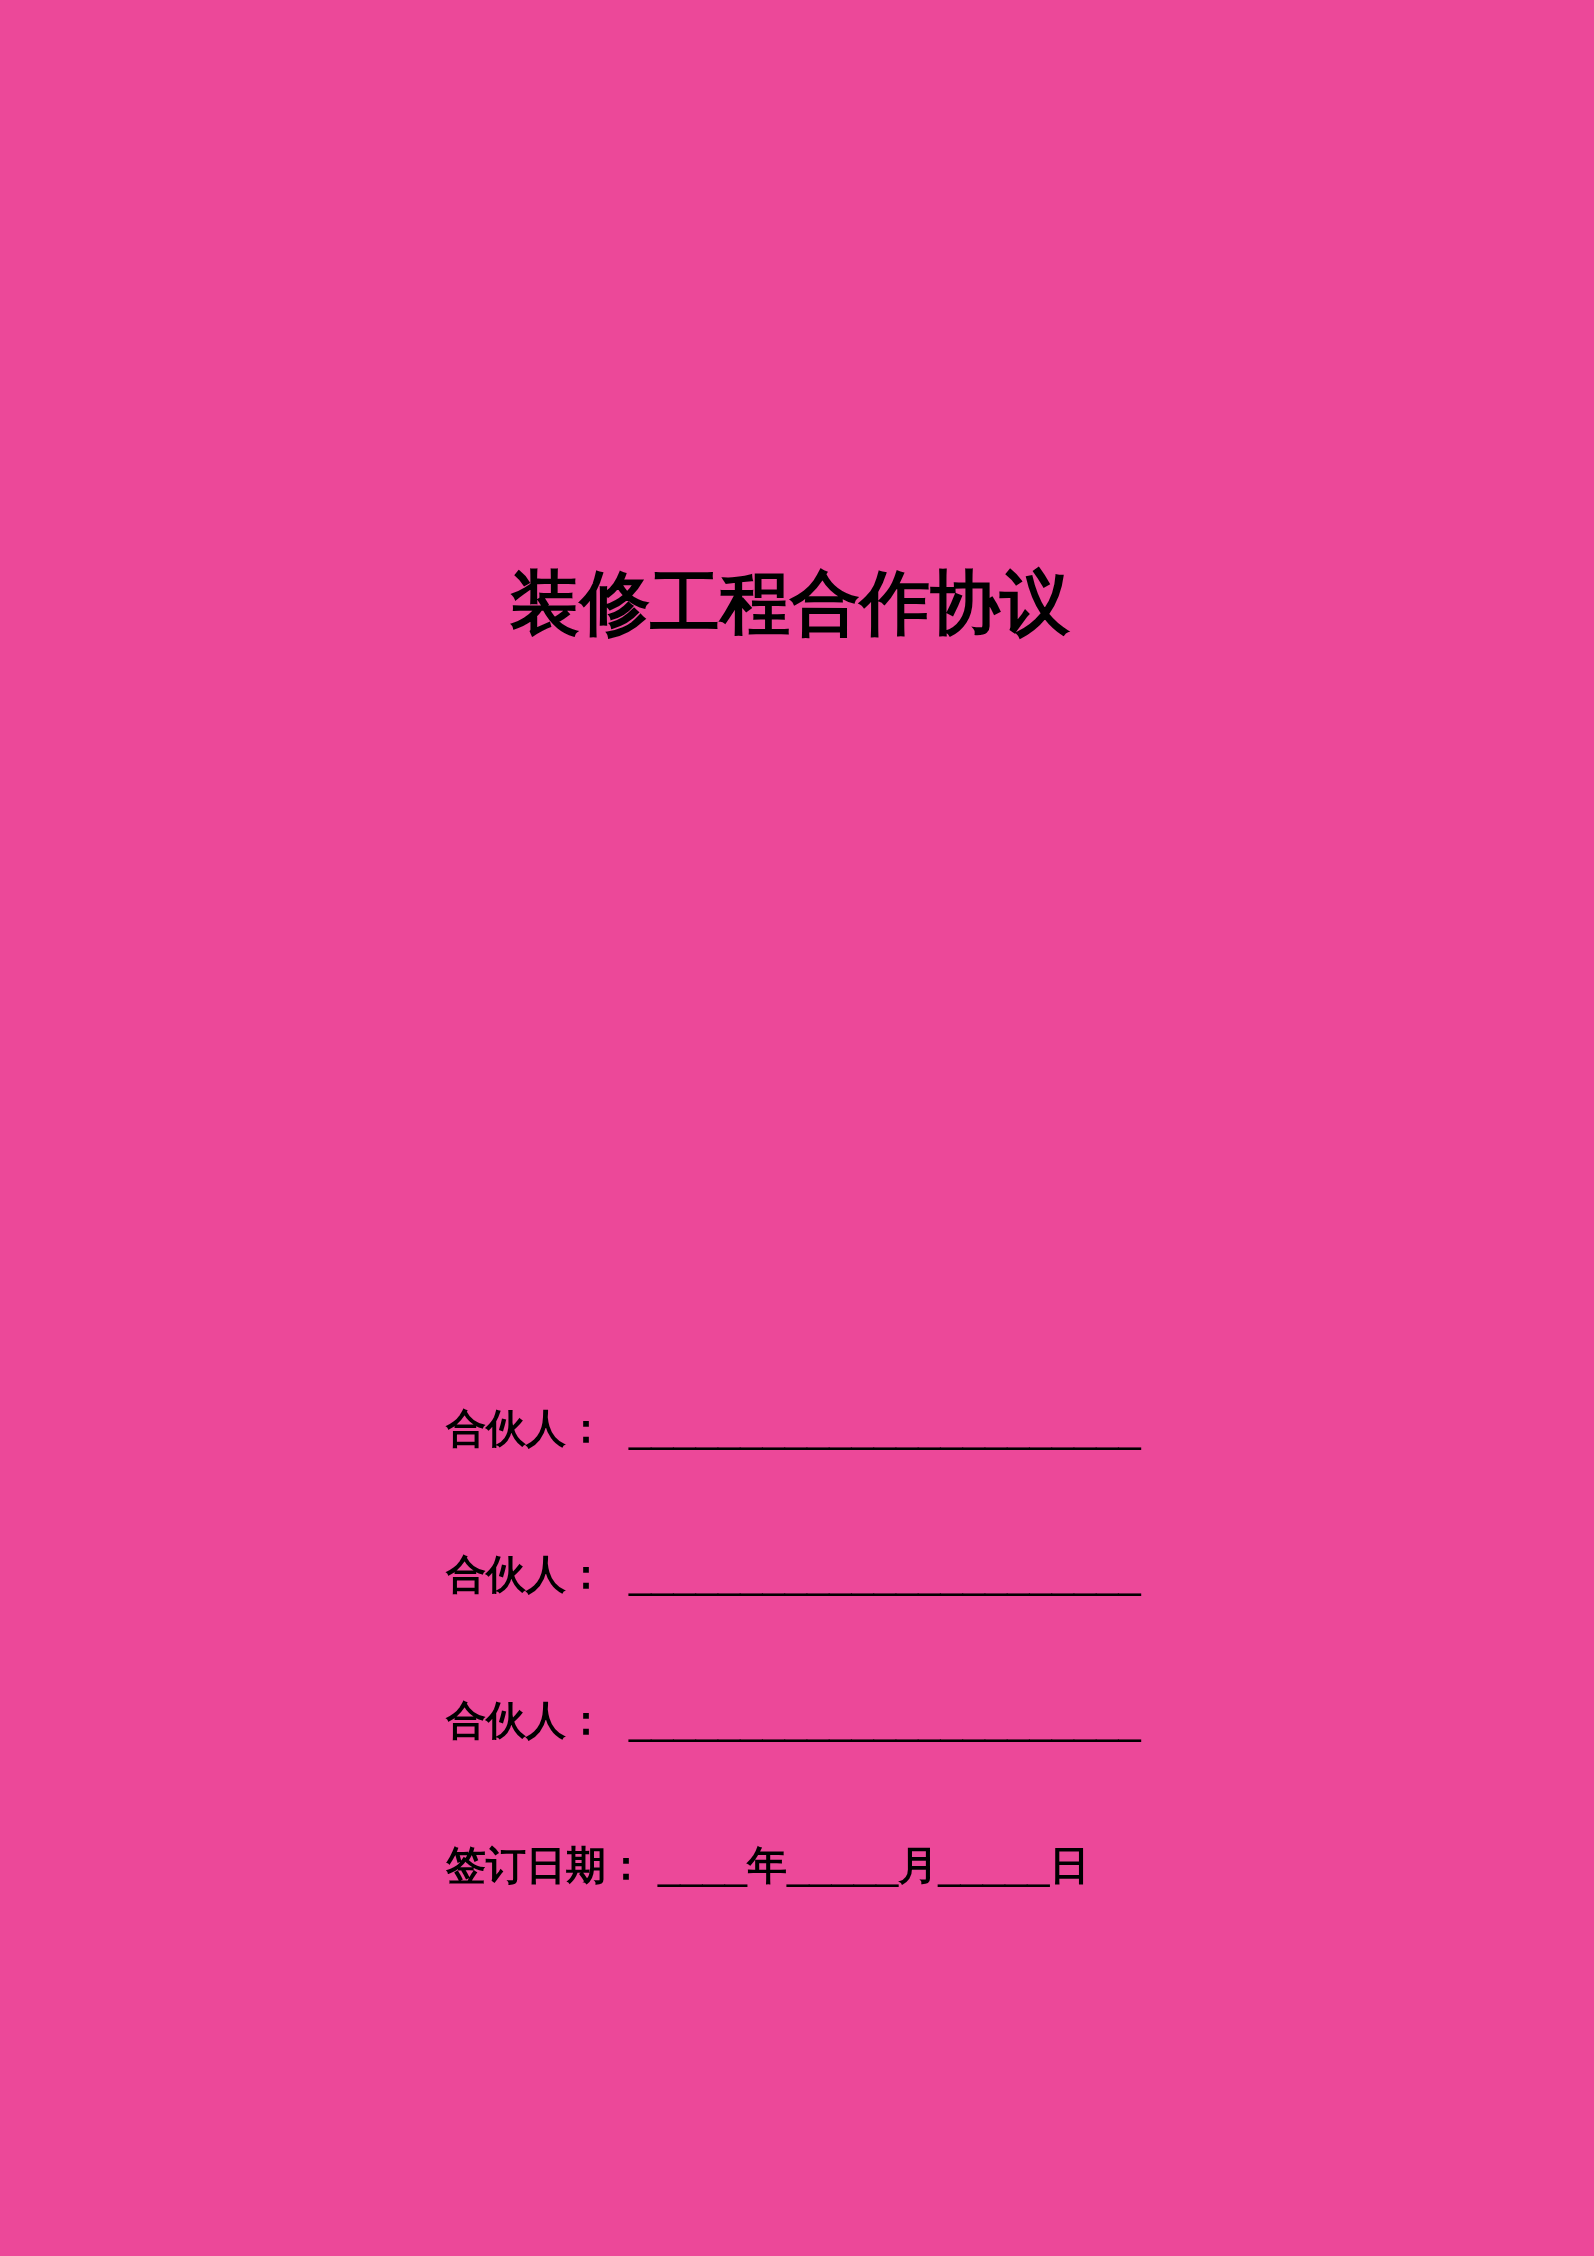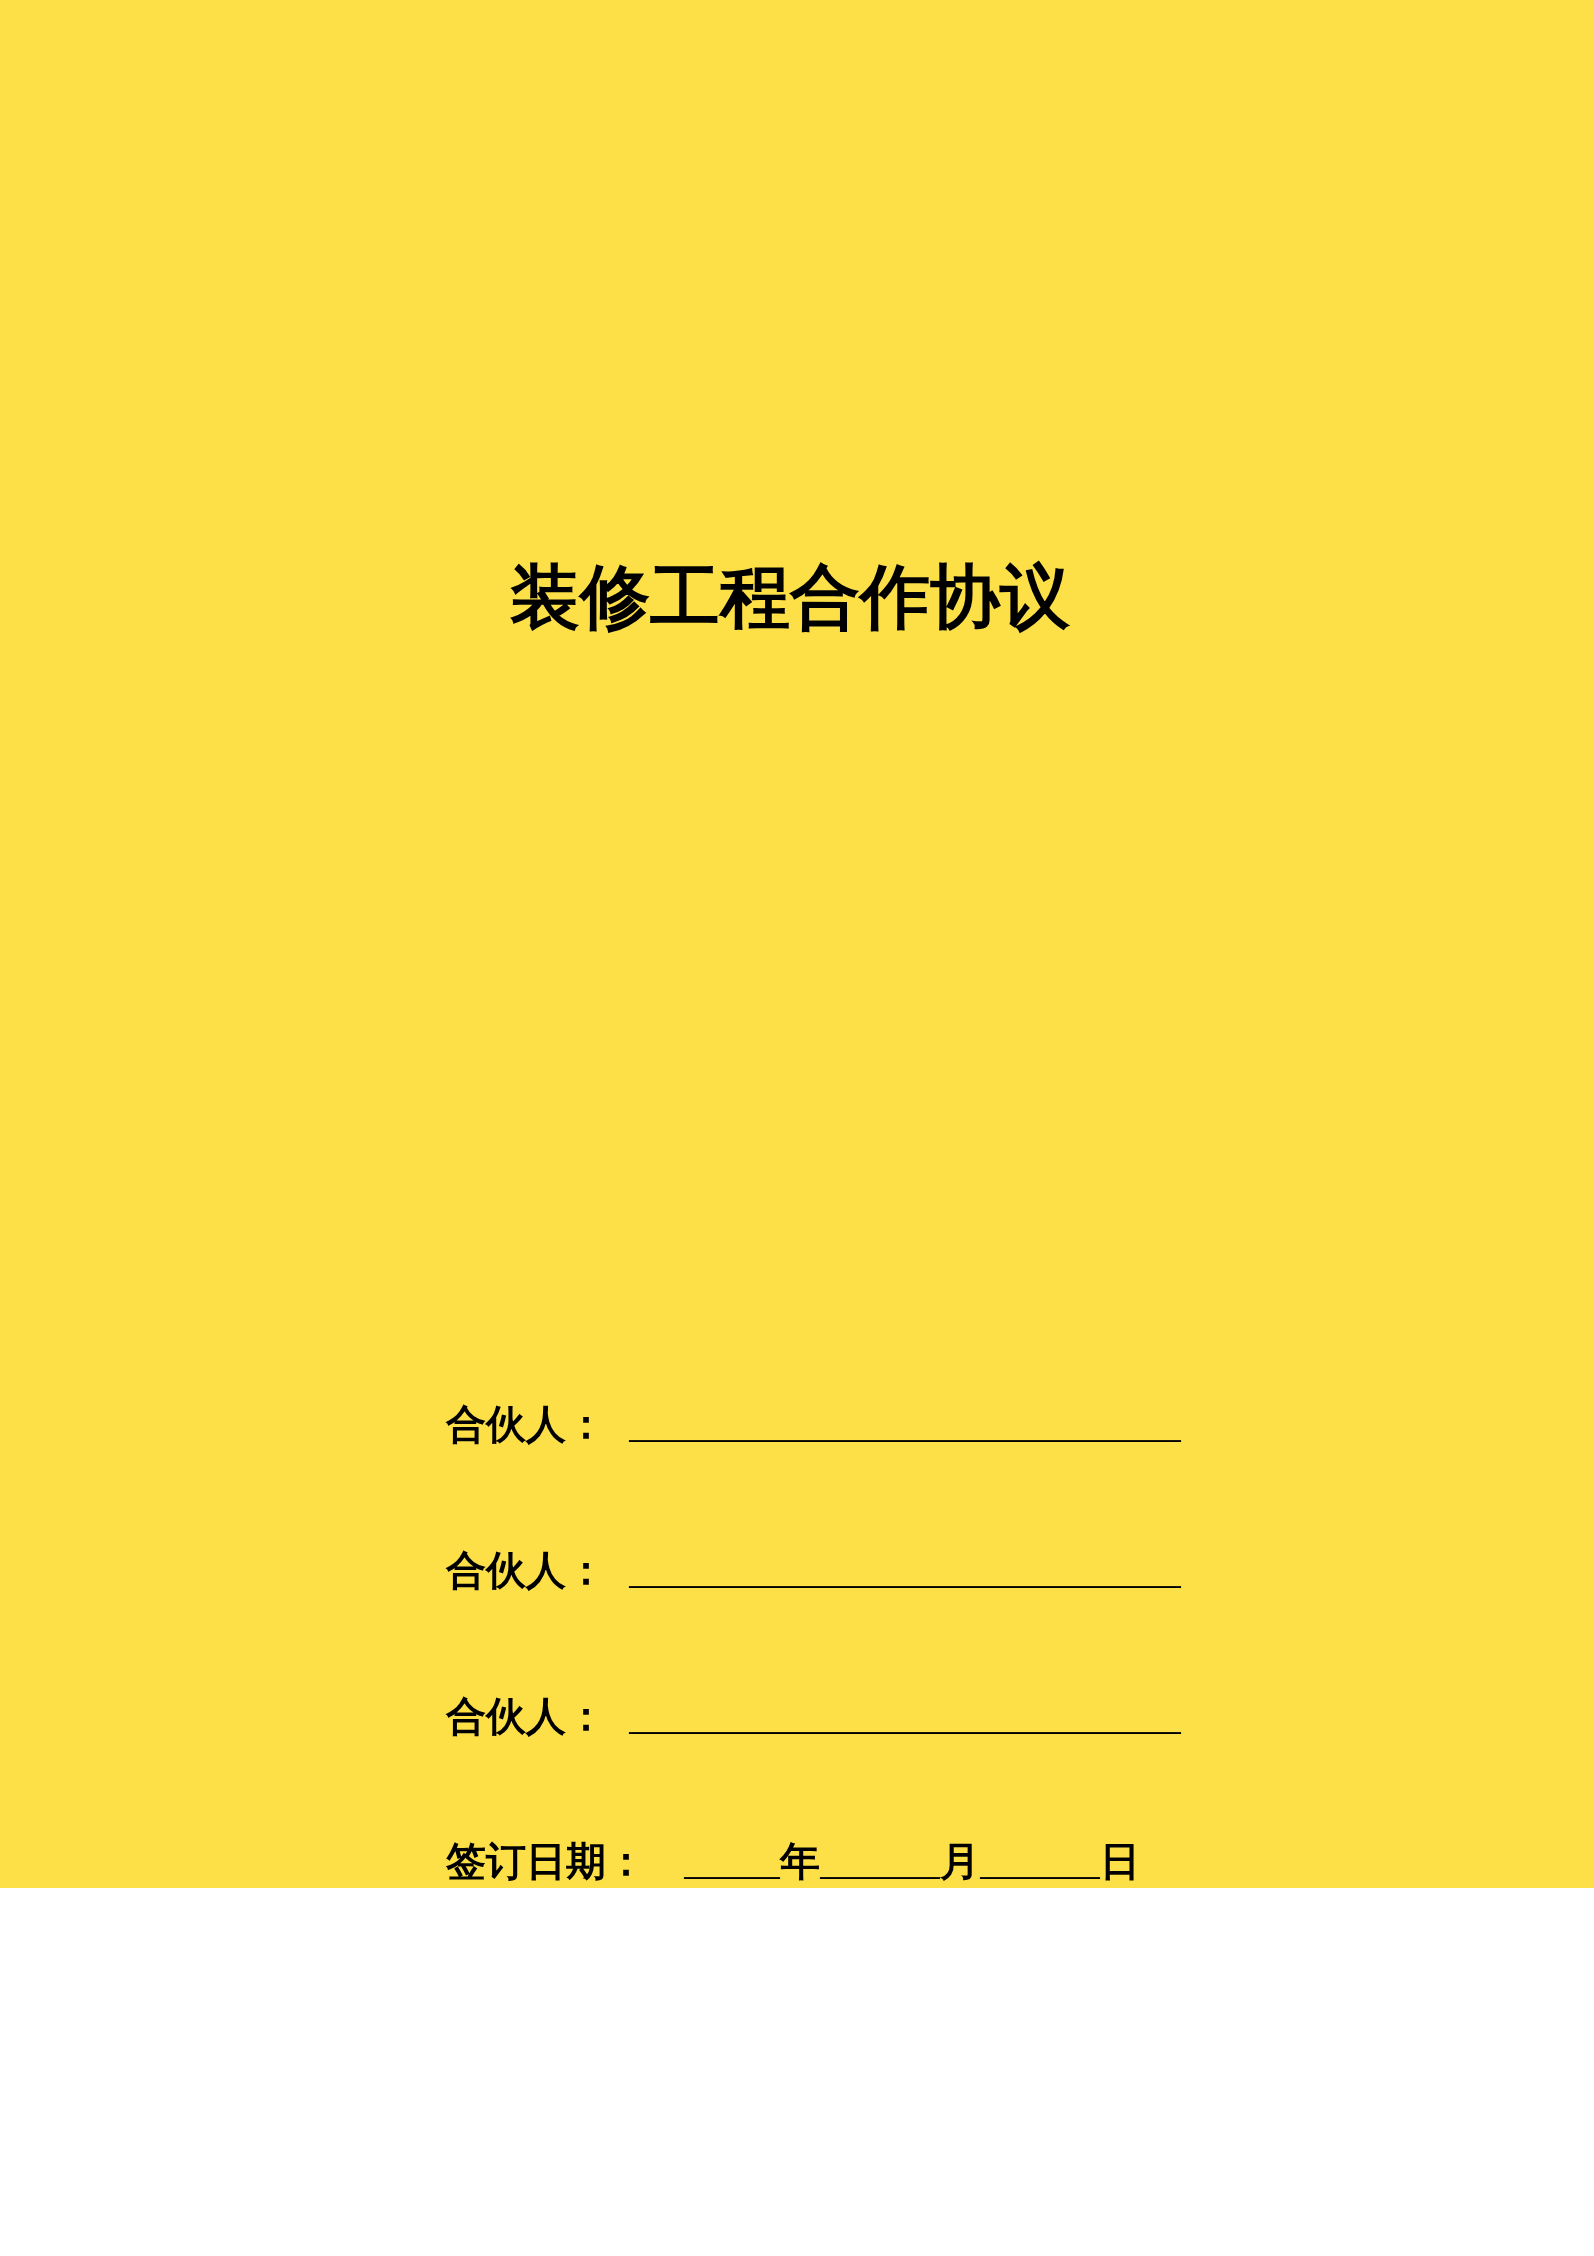--- a/index.html
+++ b/index.html
@@ -3,24 +3,24 @@
 <meta charset="utf-8">
 <style>
   html, body {
     margin: 0;
     padding: 0;
     background: #ffffff;
   }
   .page {
     position: relative;
     width: 1594px;
-    height: 1888px;
-    background: #fde047;
+    height: 2256px;
+    background: #ec4899;
     overflow: hidden;
-    font-family: Liberation Mono, monospace;
+    font-family: Liberation Sans, sans-serif;
     color: #000000;
   }
   .doc-title {
     position: absolute;
     left: 0;
     right: 14px;
     top: 568px;
     margin: 0;
     text-align: center;
     font-size: 70px;
@@ -39,21 +39,21 @@
   }
   .row-partner-1 { top: 1408px; }
   .row-partner-2 { top: 1554px; }
   .row-partner-3 { top: 1700px; }
   .row-date      { top: 1845px; }
   .blank {
     margin-left: 23px;
     letter-spacing: 0;
     font-weight: normal;
   }
-  .date-first-blank { margin-left: 38px; }
+  .date-first-blank { margin-left: 12px; }
   .unit { margin-left: 0; }
 </style>
 </head>
 <body>
 
 <div class="page">
 
   <h1 class="doc-title">装修工程合作协议</h1>
 
   <div class="row row-partner-1">

